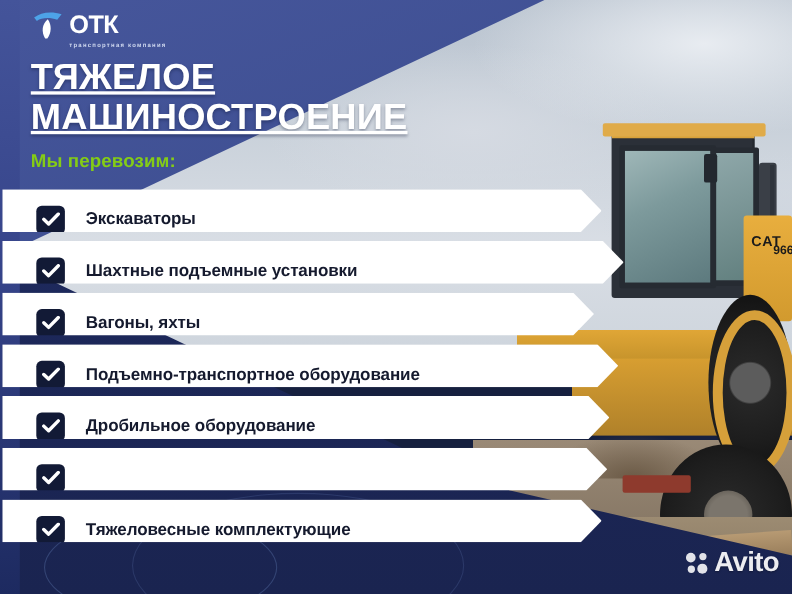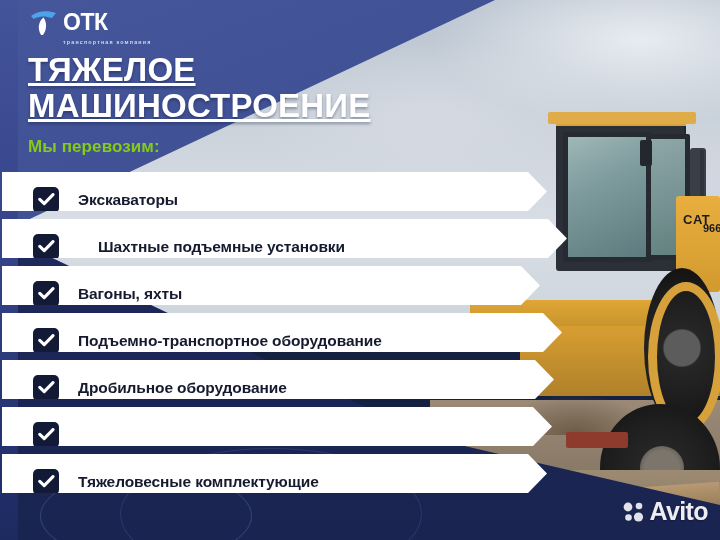--- a/index.html
+++ b/index.html
@@ -173,21 +173,21 @@
         <div class="bar" style="width: 545px; clip-path: polygon(0px 0px, 526px 0px, 545px 19.5px, 526px 39px, 0px 39px);">
           <span class="cbox">
             <svg width="17" height="13" viewBox="0 0 17 13" aria-hidden="true">
               <path d="M1.8 6.4 L6.2 10.6 L15 1.6" stroke="#ffffff" stroke-width="3.1" fill="none" stroke-linecap="round" stroke-linejoin="round"></path>
             </svg>
           </span>
           <span class="rowlabel">Экскаваторы</span>
         </div>
       </div>
       <div class="row">
-        <div class="bar" style="width: 565px; clip-path: polygon(0px 0px, 546px 0px, 565px 19.5px, 546px 39px, 0px 39px); gap: 20px;">
+        <div class="bar" style="width: 565px; clip-path: polygon(0px 0px, 546px 0px, 565px 19.5px, 546px 39px, 0px 39px);">
           <span class="cbox">
             <svg width="17" height="13" viewBox="0 0 17 13" aria-hidden="true">
               <path d="M1.8 6.4 L6.2 10.6 L15 1.6" stroke="#ffffff" stroke-width="3.1" fill="none" stroke-linecap="round" stroke-linejoin="round"></path>
             </svg>
           </span>
           <span class="rowlabel">Шахтные подъемные установки</span>
         </div>
       </div>
       <div class="row">
         <div class="bar" style="width: 538px; clip-path: polygon(0px 0px, 519px 0px, 538px 19.5px, 519px 39px, 0px 39px);">

